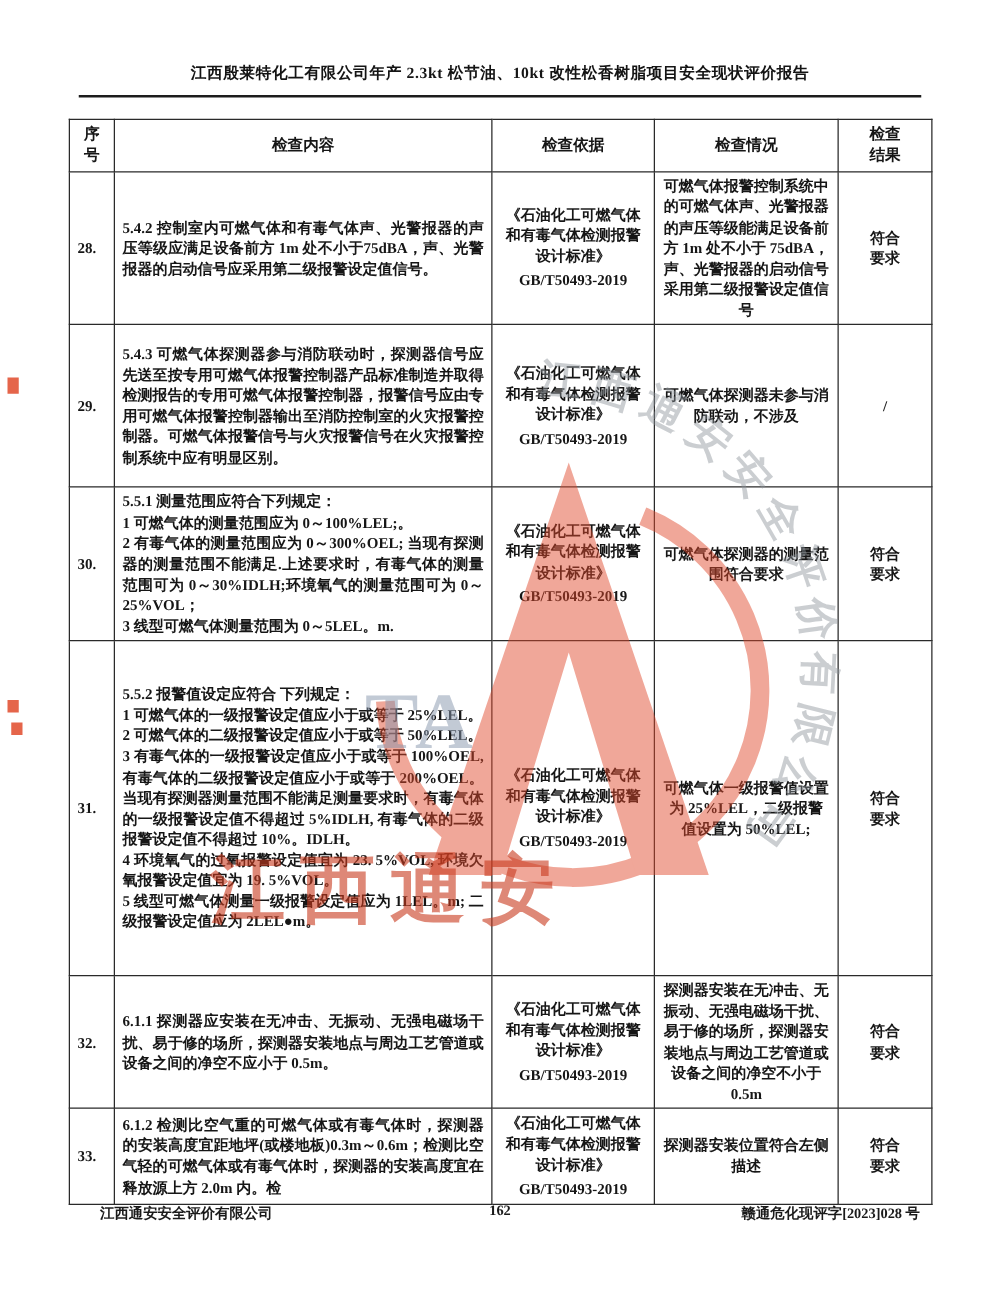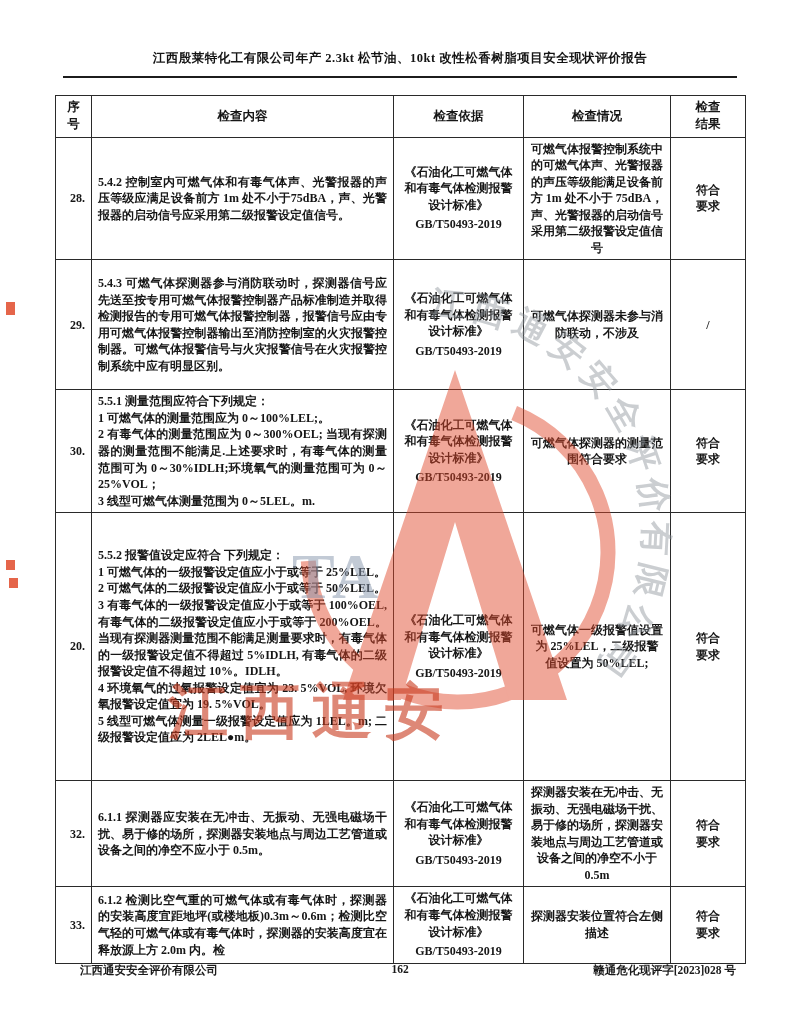--- a/index.html
+++ b/index.html
@@ -27,21 +27,21 @@
   }
   table.insp th, table.insp td {
     border:1.4px solid #2a2a2a; vertical-align:middle;
     padding:3px 6px; line-height:1.38;
   }
   table.insp col.c-no{width:36px;} table.insp col.c-content{width:302px;}
   table.insp col.c-basis{width:130px;} table.insp col.c-sit{width:147px;}
   table.insp col.c-res{width:75px;}
   table.insp thead tr { height:40px; }
   table.insp th { font-weight:700; text-align:center; white-space:pre-line; font-size:12.5px; }
-  td.no { text-align:right; }
+  td.no { text-align:left; }
   td.content { text-align:justify; white-space:pre-line; padding:4px 8px; }
   td.content.center { }
   td.basis { text-align:center; }
   td.basis .code { margin-top:3px; }
   td.situation { text-align:center; white-space:pre-line; }
   td.result { text-align:center; white-space:pre-line;margin-top:44px; }
   tr.rh0{height:120px} tr.rh1{height:130px} tr.rh2{height:122px}
   tr.rh3{height:268px} tr.rh4{height:106px} tr.rh5{height:76px}
 
   
@@ -127,21 +127,21 @@
 3 线型可燃气体测量范围为 0～5LEL。m.</td>
         <td class="basis">
           <div>《石油化工可燃气体和有毒气体检测报警设计标准》</div>
           <div class="code">GB/T50493-2019</div>
         </td>
         <td class="situation">可燃气体探测器的测量范围符合要求</td>
         <td class="result">符合
 要求</td>
       </tr>
       <tr class="rh3">
-        <td class="no">20.</td>
+        <td class="no">31.</td>
         <td class="content center">5.5.2 报警值设定应符合 下列规定：
 1 可燃气体的一级报警设定值应小于或等于 25%LEL。
 2 可燃气体的二级报警设定值应小于或等于 50%LEL。
 3 有毒气体的一级报警设定值应小于或等于 100%OEL, 有毒气体的二级报警设定值应小于或等于 200%OEL。当现有探测器测量范围不能满足测量要求时，有毒气体的一级报警设定值不得超过 5%IDLH, 有毒气体的二级报警设定值不得超过 10%。IDLH。
 4 环境氧气的过氧报警设定值宜为 23. 5%VOL, 环境欠氧报警设定值宜为 19. 5%VOL。
 5 线型可燃气体测量一级报警设定值应为 1LEL。m; 二级报警设定值应为 2LEL●m。</td>
         <td class="basis">
           <div>《石油化工可燃气体和有毒气体检测报警设计标准》</div>
           <div class="code">GB/T50493-2019</div>
         </td>

